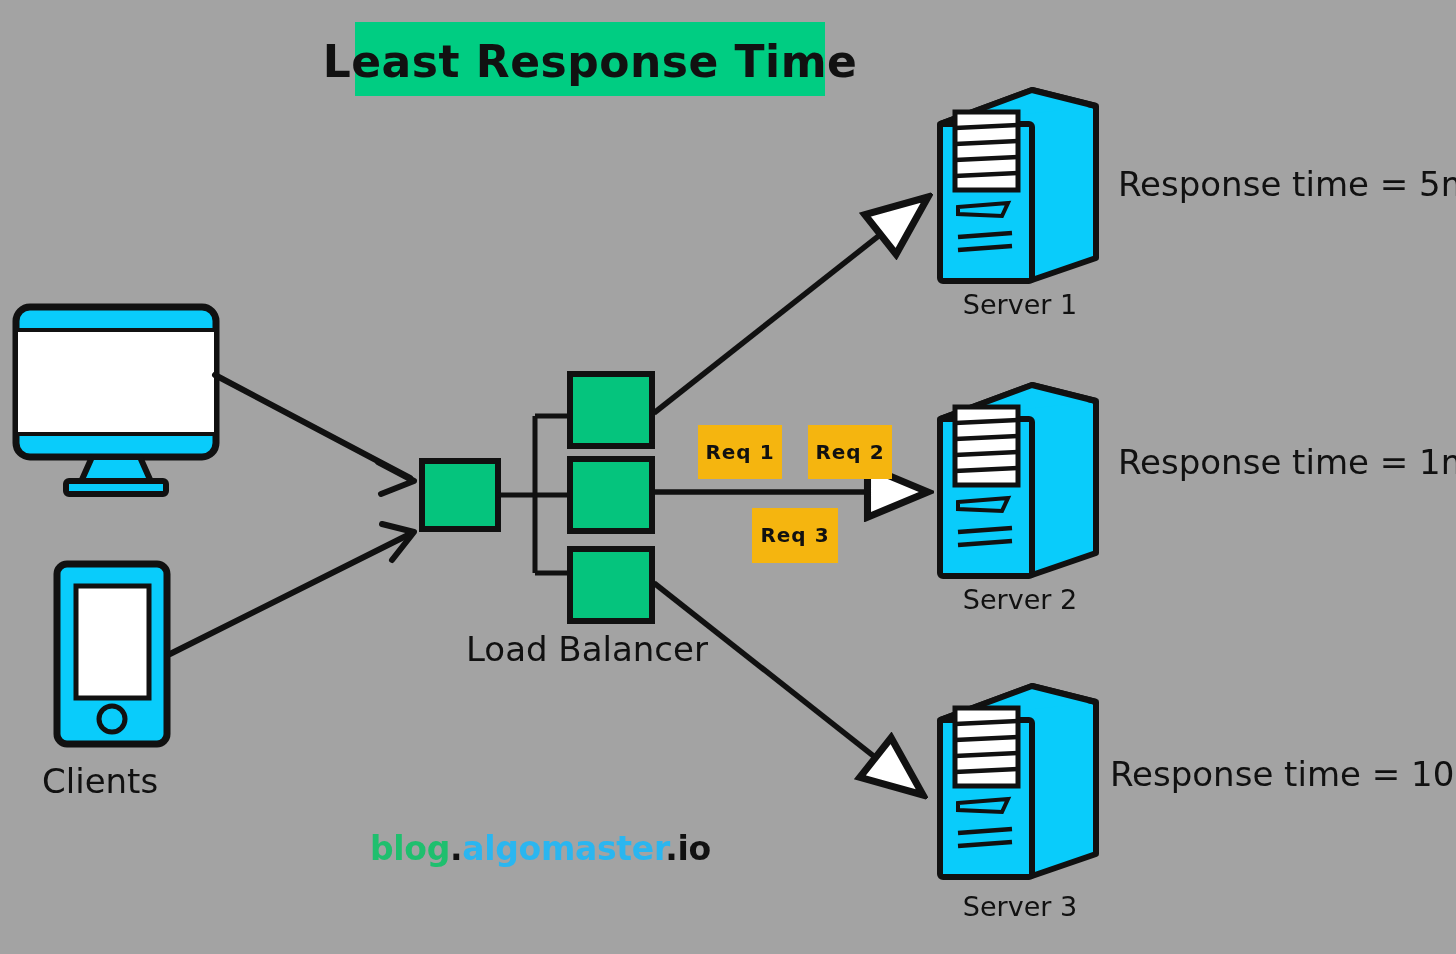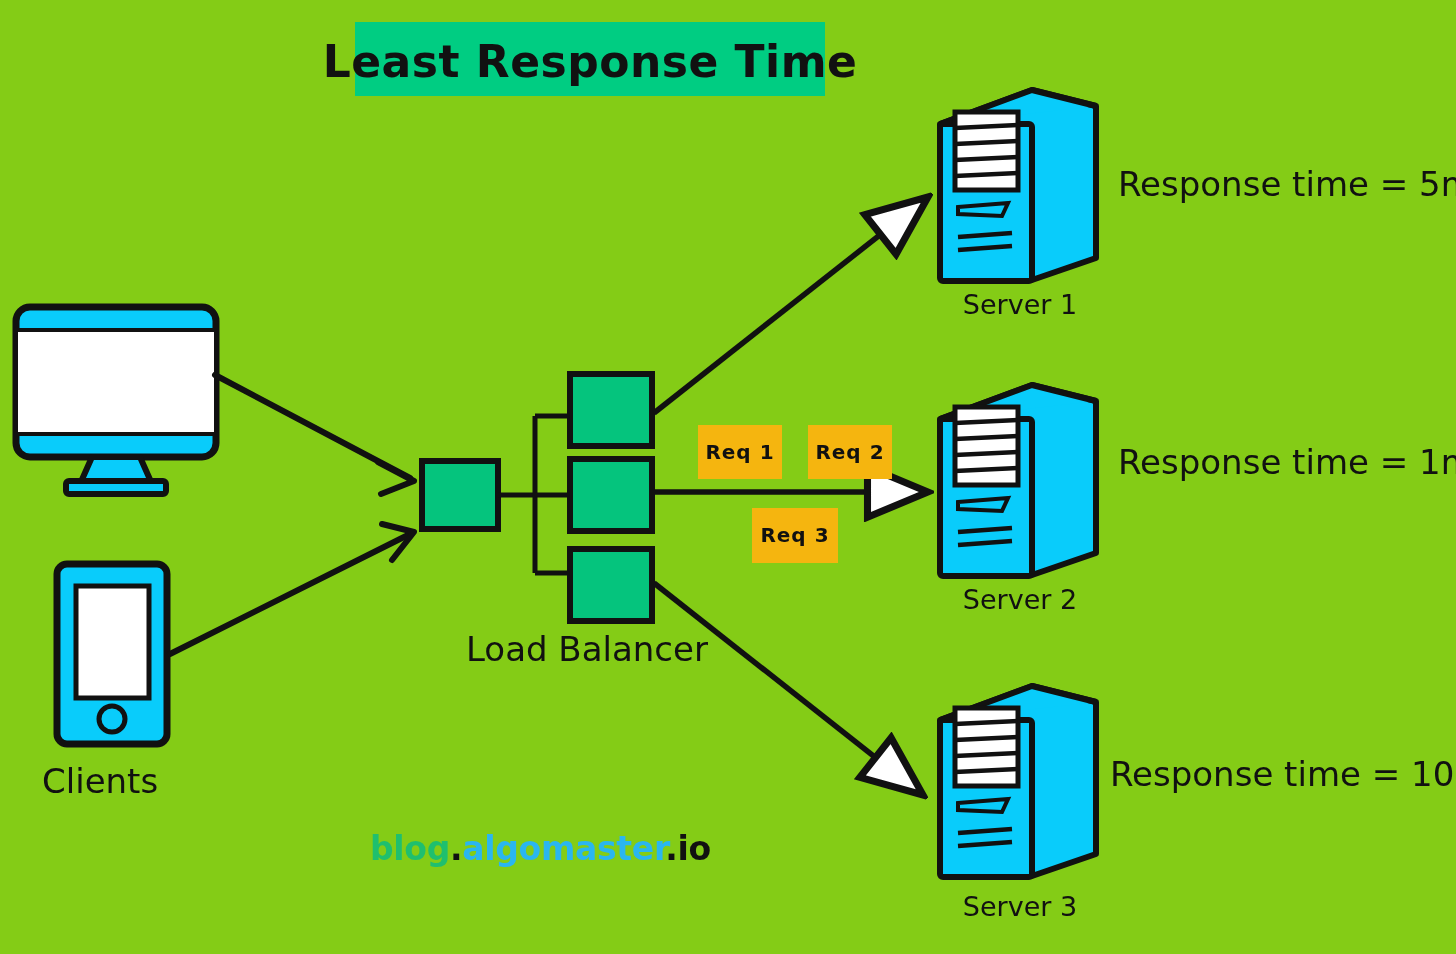--- a/index.html
+++ b/index.html
@@ -8,21 +8,21 @@
     padding: 0;
     background: #ffffff;
   }
   body {
     font-family: "DejaVu Sans", sans-serif;
   }
   #canvas {
     position: relative;
     width: 1456px;
     height: 954px;
-    background: #84cc16;
+    background: #a3a3a3;
     overflow: hidden;
   }
   #diagram-svg {
     position: absolute;
     top: 0;
     left: 0;
     width: 1456px;
     height: 954px;
   }
   .hand-text {

